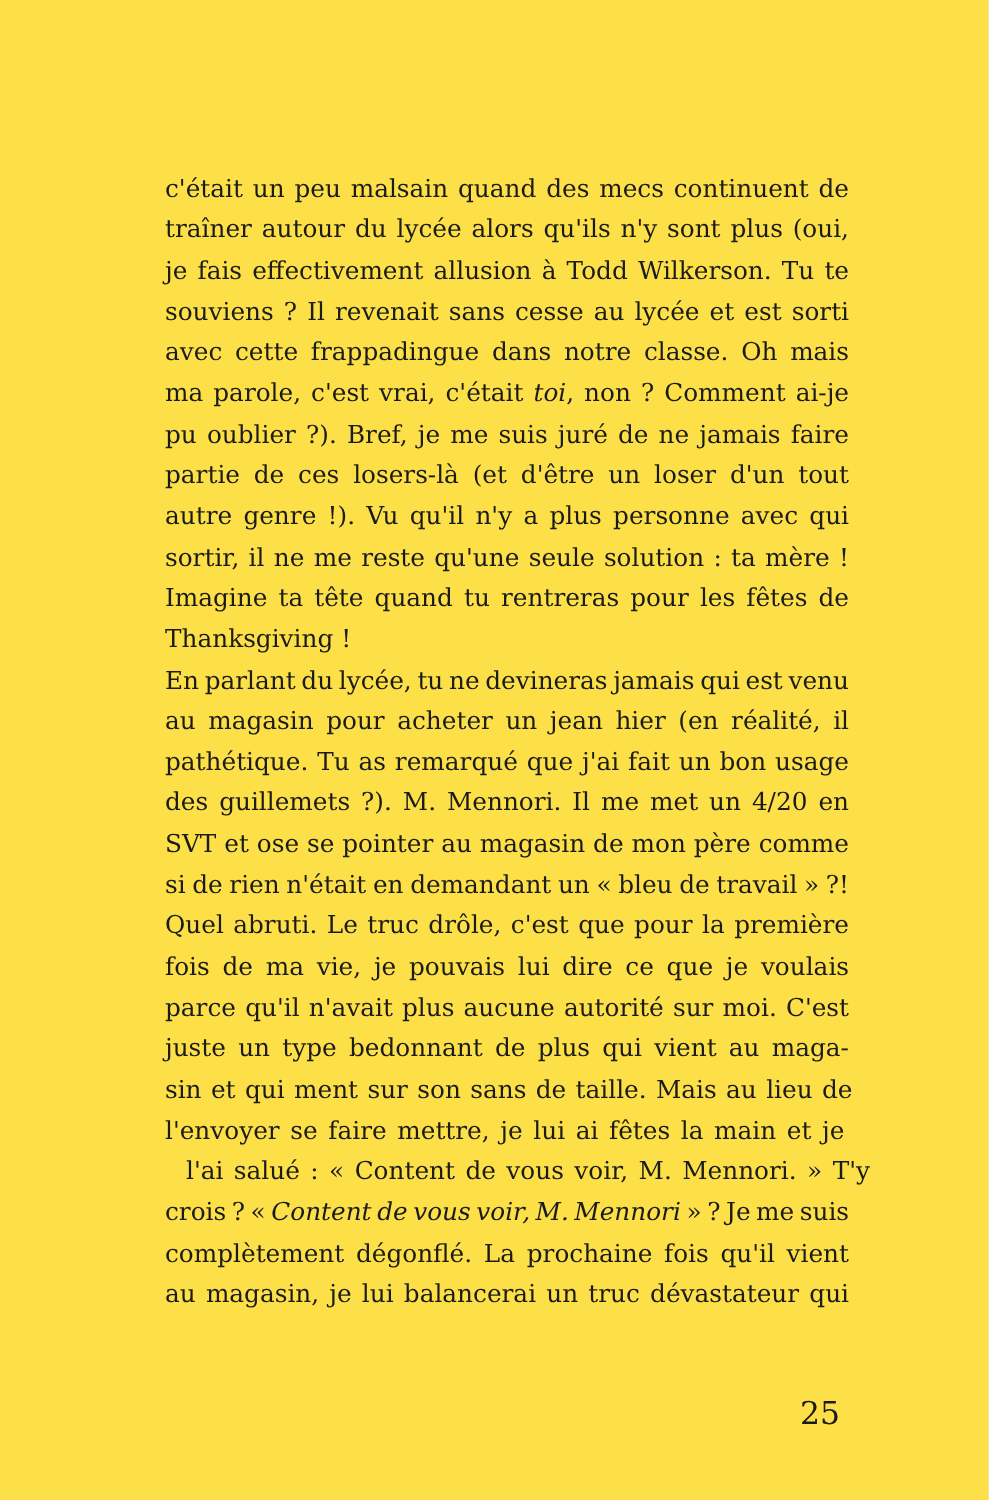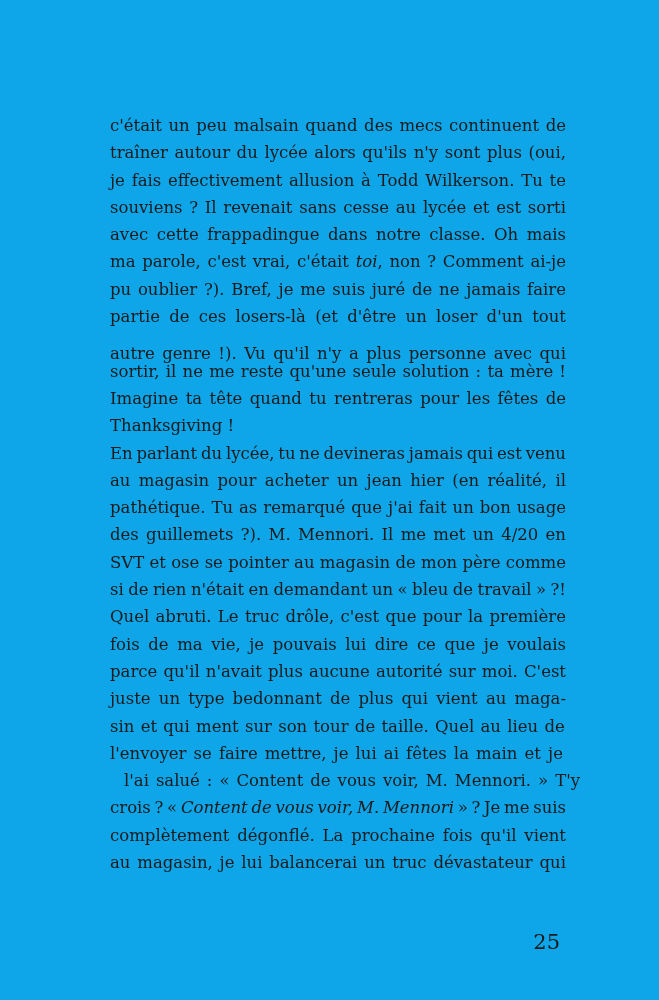--- a/index.html
+++ b/index.html
@@ -5,21 +5,21 @@
   html, body {
     margin: 0;
     padding: 0;
     background: #e8e8e8;
   }
   .page {
     position: relative;
     width: 659px;
     height: 1000px;
     margin: 0 auto;
-    background: #0ea5e9;
+    background: #fde047;
     font-family: "DejaVu Serif", "Liberation Serif", serif;
     color: #1b1b1b;
     overflow: hidden;
   }
   .text-block {
     position: absolute;
     left: 110px;
     top: 112px;
     width: 456px;
     font-size: 16.5px;
@@ -57,37 +57,37 @@
   <div class="text-block">
       <div class="paragraph">
         <div class="line"><span style="word-spacing: 1.3125px;">c'était un peu malsain quand des mecs continuent de</span></div>
         <div class="line"><span style="word-spacing: 1.33681px;">traîner autour du lycée alors qu'ils n'y sont plus (oui,</span></div>
         <div class="line"><span style="word-spacing: 1.52344px;">je fais effectivement allusion à Todd Wilkerson. Tu te</span></div>
         <div class="line"><span style="word-spacing: 1.49219px;">souviens ? Il revenait sans cesse au lycée et est sorti</span></div>
         <div class="line"><span style="word-spacing: 3.26339px;">avec cette frappadingue dans notre classe. Oh mais</span></div>
         <div class="line"><span style="word-spacing: 1.4566px;">ma parole, c'est vrai, c'était <em>toi</em>, non ? Comment ai-je</span></div>
         <div class="line"><span style="word-spacing: 1.49148px;">pu oublier ?). Bref, je me suis juré de ne jamais faire</span></div>
         <div class="line"><span style="word-spacing: 3.97917px; text-align: right;">partie de ces losers-là (et d'être un loser d'un tout</span></div>
-        <div class="line"><span style="word-spacing: 2.25937px; margin-top: 10px;">autre genre !). Vu qu'il n'y a plus personne avec qui</span></div>
+        <div class="line"><span style="word-spacing: 2.25937px;">autre genre !). Vu qu'il n'y a plus personne avec qui</span></div>
         <div class="line"><span style="word-spacing: 0.980114px;">sortir, il ne me reste qu'une seule solution : ta mère !</span></div>
         <div class="line"><span style="word-spacing: 2.16493px;">Imagine ta tête quand tu rentreras pour les fêtes de</span></div>
         <div class="line"><span>Thanksgiving !</span></div>
       </div>
       <div class="paragraph">
         <div class="line"><span style="word-spacing: -1.45938px;">En parlant du lycée, tu ne devineras jamais qui est venu</span></div>
         <div class="line"><span style="word-spacing: 3.12153px;">au magasin pour acheter un jean hier (en réalité, il</span></div>
         <div class="line"><span style="word-spacing: 0.682292px;">pathétique. Tu as remarqué que j'ai fait un bon usage</span></div>
         <div class="line"><span style="word-spacing: 2.05938px;">des guillemets ?). M. Mennori. Il me met un 4/20 en</span></div>
         <div class="line"><span style="word-spacing: 0.0375px;">SVT et ose se pointer au magasin de mon père comme</span></div>
         <div class="line"><span style="word-spacing: -0.825521px;">si de rien n'était en demandant un « bleu de travail » ?!</span></div>
         <div class="line"><span style="word-spacing: 1.05382px;">Quel abruti. Le truc drôle, c'est que pour la première</span></div>
         <div class="line"><span style="word-spacing: 3.26705px;">fois de ma vie, je pouvais lui dire ce que je voulais</span></div>
         <div class="line"><span style="word-spacing: 0.880859px;">parce qu'il n'avait plus aucune autorité sur moi. C'est</span></div>
         <div class="line"><span style="word-spacing: 2.91146px;">juste un type bedonnant de plus qui vient au maga-</span></div>
-        <div class="line"><span style="word-spacing: 1.01823px;">sin et qui ment sur son tour de taille. Quel au lieu de</span></div>
+        <div class="line"><span style="word-spacing: 1.01823px;">sin et qui ment sur son sans de taille. Mais au lieu de</span></div>
         <div class="line"><span style="word-spacing: 1.8608px;">l'envoyer se faire mettre, je lui ai fêtes la main et je</span></div>
         <div class="line"><span style="word-spacing: 1.73011px; margin-left: 14px;">l'ai salué : « Content de vous voir, M. Mennori. » T'y</span></div>
         <div class="line"><span style="word-spacing: -1.54087px;">crois ? « <em>Content de vous voir, M. Mennori</em> » ? Je me suis</span></div>
         <div class="line"><span style="word-spacing: 2.55469px;">complètement dégonflé. La prochaine fois qu'il vient</span></div>
         <div class="line"><span style="word-spacing: 1.55273px;">au magasin, je lui balancerai un truc dévastateur qui</span></div>
       </div>
     </div>
   <div class="page-number">25</div>
 </div>
 

